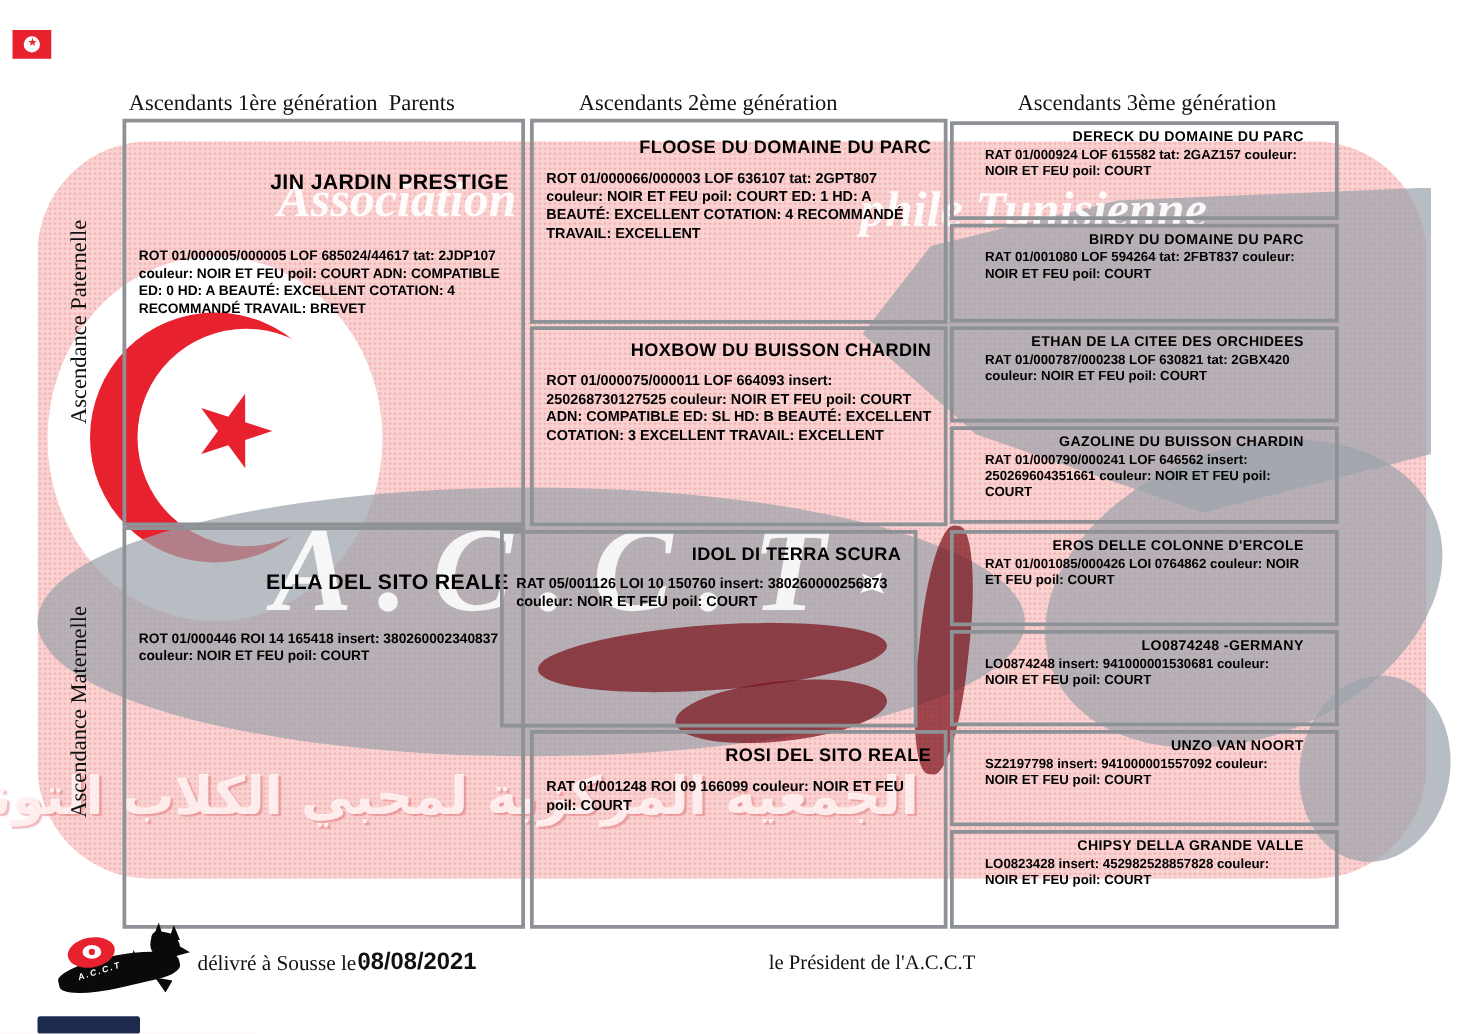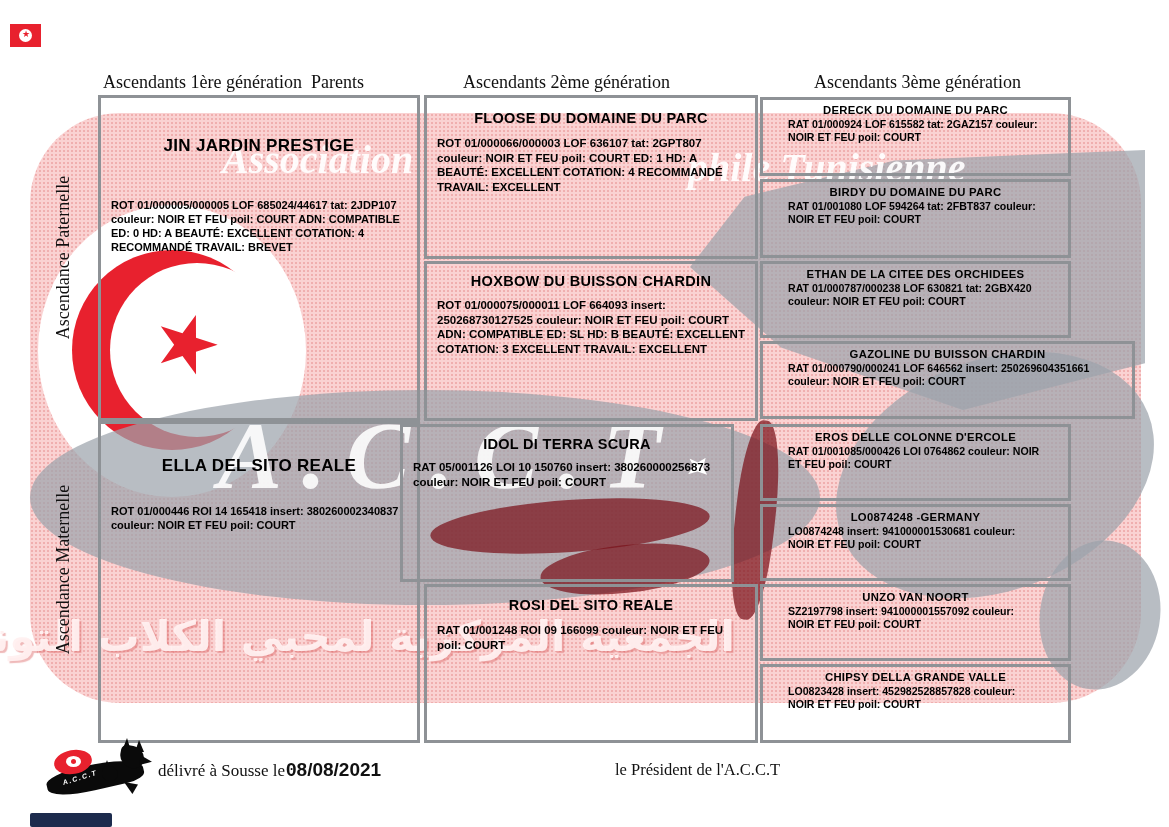--- a/index.html
+++ b/index.html
@@ -50,21 +50,21 @@
                 font-size:18px; color:#111; white-space:pre; }
   .h1 { left:103px; } .h2 { left:463px; } .h3 { left:814px; }
   .side-label { position:absolute; z-index:5; font-family:"Liberation Serif", serif; font-size:18px;
                 color:#111; width:240px; text-align:center; transform:rotate(-90deg); white-space:nowrap; }
   .side-pat { left:-57px; top:247px; }
   .side-mat { left:-57px; top:559px; }
 
   
   .box { position:absolute; border:3px solid #8e9296; background:transparent; z-index:4;
          padding:0 10px; color:#000; }
-  .box .title { font-weight:bold; text-align:center; letter-spacing:0.3px; }
+  .box .title { font-weight:bold; text-align:right; letter-spacing:0.3px; }
   .box .details { font-weight:bold; text-align:left; line-height:1.28; }
   .col1 .title { font-size:17px; }
   .col1 .details { font-size:11px; }
   .col2 .title { font-size:14.5px; }
   .col2 .details { font-size:11.5px; }
   .col3 { padding:0 25px; }
   .col3 .title { font-size:11.3px; padding-top:4px; }
   .col3 .details { font-size:10.6px; margin-top:2px; line-height:1.24; }
 
   #box-p1 { left:98px; top:95px;  width:322px; height:326px; }
@@ -77,21 +77,21 @@
   #box-g2-1 { left:424px; top:261px; width:334px; height:160px; }
   #box-g2-1 .title { padding-top:9px; } #box-g2-1 .details { margin-top:9px; }
   #box-g2-2 { left:400px; top:424px; width:334px; height:158px; }
   #box-g2-2 .title { padding-top:9px; } #box-g2-2 .details { margin-top:8px; }
   #box-g2-3 { left:424px; top:584px; width:334px; height:159px; }
   #box-g2-3 .title { padding-top:10px; } #box-g2-3 .details { margin-top:10px; }
 
   #box-g3-0 { left:760px; top:97px;  width:311px; height:79px; }
   #box-g3-1 { left:760px; top:179px; width:311px; height:79px; }
   #box-g3-2 { left:760px; top:261px; width:311px; height:77px; }
-  #box-g3-3 { left:760px; top:341px; width:375px; height:78px; }
+  #box-g3-3 { left:760px; top:341px; width:311px; height:78px; }
   #box-g3-4 { left:760px; top:424px; width:311px; height:77px; }
   #box-g3-5 { left:760px; top:504px; width:311px; height:77px; }
   #box-g3-6 { left:760px; top:584px; width:311px; height:77px; }
   #box-g3-7 { left:760px; top:664px; width:311px; height:79px; }
 
   
   .mini-flag { position:absolute; left:10px; top:24px; width:31px; height:23px; background:#e8212e; z-index:5; }
   .mini-flag .circ { position:absolute; left:9px; top:5px; width:13px; height:13px; border-radius:50%; background:#fff; }
   .mini-flag .st { position:absolute; left:12px; top:6px; font-size:9px; color:#e8212e; line-height:1; }
 

